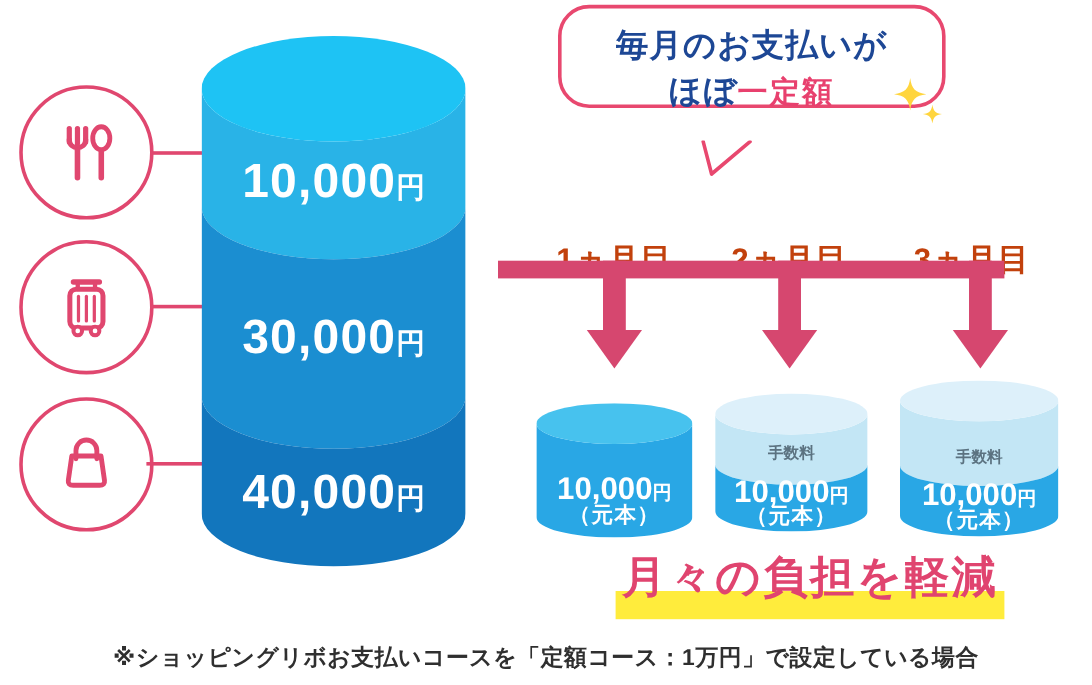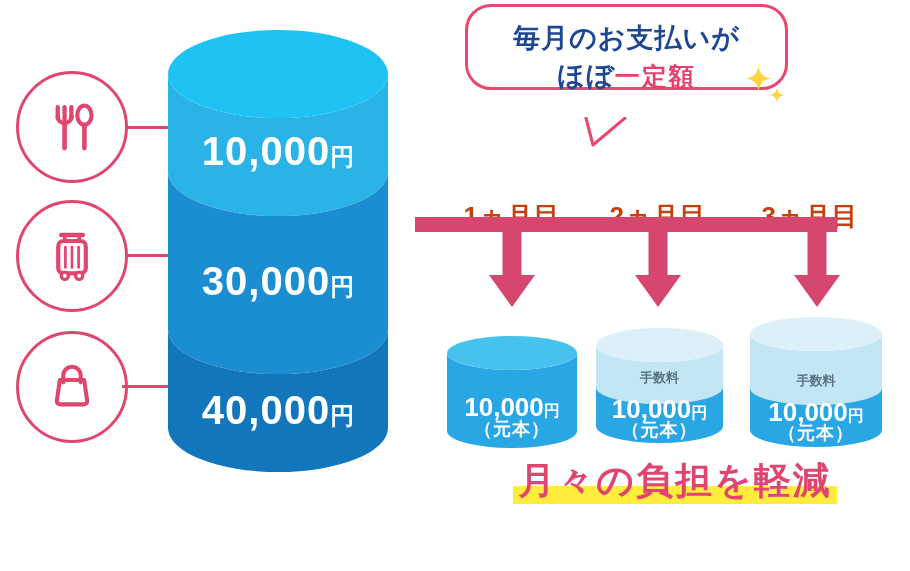--- a/index.html
+++ b/index.html
@@ -35,21 +35,21 @@
   
   .pay-label { position:absolute; text-align:center; color:#fff; font-weight:bold; }
   .pay-amount { font-size:26px; line-height:26px; }
   .pay-amount .yen { font-size:16px; }
   .pay-principal { font-size:18px; line-height:14px; letter-spacing:1px; }
   .pay-fee { font-size:13px; line-height:14px; color:#5b7280; font-weight:bold; }
 
   
   .tagline { position:absolute; left:465px; top:456px; width:420px; text-align:center;
              font-size:37px; font-weight:bold; color:#e0446f; letter-spacing:2px; }
-  .tagline .hl { background:linear-gradient(to bottom, transparent 58%, #ffec3c 58%); padding:0 5px 3px 5px; }
+  .tagline .hl { background:linear-gradient(to bottom, transparent 58%, #ffec3c 58%); padding:0 5px 15px 5px; }
   .footnote { position:absolute; left:0; top:535px; width:910px; text-align:center;
               font-size:19px; font-weight:bold; color:#2f2f2f; letter-spacing:0.5px; }
 </style>
 </head>
 <body>
 
 <div class="canvas">
 
   <div class="icon-circle" style="left:16px; top:71px;">
     <svg width="62" height="66" viewBox="0 0 100 100">
@@ -169,14 +169,15 @@
   </svg>
   <div class="pay-label pay-fee" style="left:750px; top:374px; width:132px;">手数料</div>
   <div class="pay-label pay-amount" style="left:750px; top:399px; width:132px;">
     <span>10,000</span><span class="yen">円</span>
   </div>
   <div class="pay-label pay-principal" style="left:750px; top:426px; width:132px;">（元本）</div>
 
   <div class="tagline">
     <span class="hl">月々の負担を軽減</span>
   </div>
+  <div class="footnote">※ショッピングリボお支払いコースを「定額コース：1万円」で設定している場合</div>
 
 </div>
 
 </body></html>

